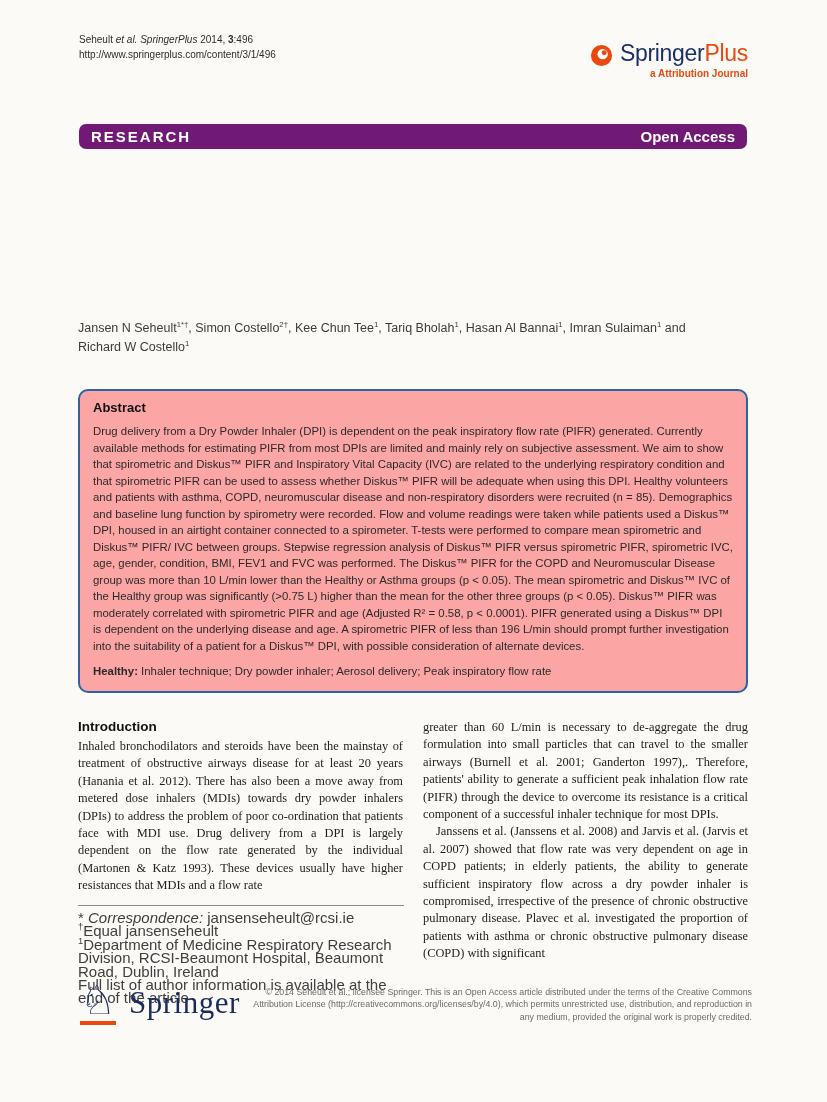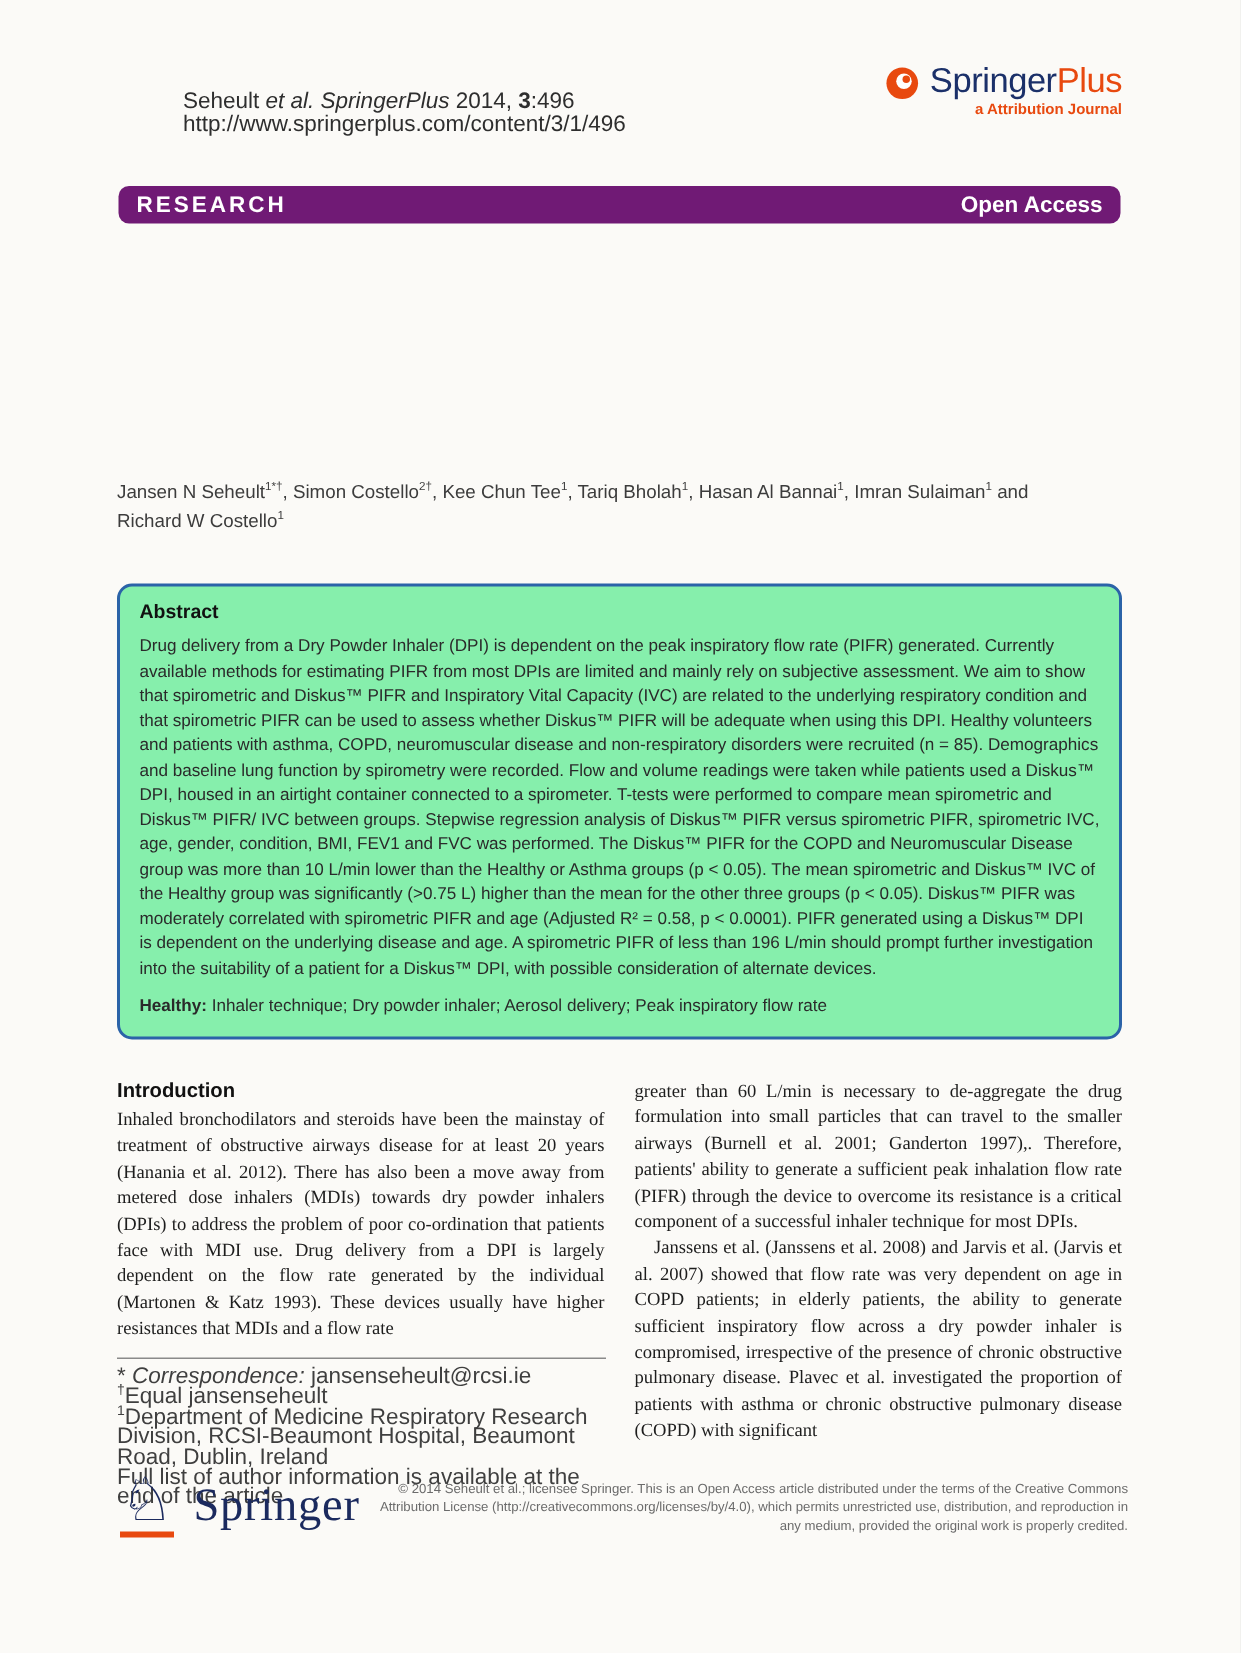--- a/index.html
+++ b/index.html
@@ -3,21 +3,21 @@
 <meta charset="utf-8">
 <style>
   * { margin:0; padding:0; box-sizing:border-box; }
   html,body { background:#e9e9e7; }
   body { font-family:"Liberation Sans", sans-serif; }
   .page {
     position:relative; width:827px; height:1102px; margin:0 auto;
     background:#fbfaf7; overflow:hidden;
   }
   
-  .citation { position:absolute; left:79px; top:60px; font-size:15px; line-height:15px; color:#2e2e2e;margin-left:43px; }
+  .citation { position:absolute; left:79px; top:32px; font-size:10px; line-height:15px; color:#2e2e2e; }
   .citation .it { font-style:italic; }
   .citation .bold { font-weight:bold; }
   .citation a, .url-line { color:#2e2e2e; text-decoration:none; }
   .header-logo { position:absolute; right:79px; top:40px; display:flex; flex-direction:column; align-items:center; }
   .logo-row { display:flex; align-items:flex-end; gap:7px; }
   .logo-row svg { display:block; }
   .logo-word { font-size:23px; font-weight:500; letter-spacing:-0.3px; }
   .logo-word .w1 { color:#1b3069; }
   .logo-word .w2 { color:#e8490f; }
   .logo-tagline { font-size:10px; font-weight:bold; color:#e8490f; margin-top:1px; align-self:flex-end; }
@@ -35,21 +35,21 @@
     font-size:28.5px; line-height:37px; color:#191919; letter-spacing:-0.4px; font-weight:400;
   }
   .authors {
     position:absolute; left:78px; top:319px; width:640px;
     font-size:12.5px; line-height:19px; color:#3c3c3c;
   }
   .sup { vertical-align:super; font-size:0.62em; line-height:0; }
   
   .abstract-box {
     position:absolute; left:78px; top:389px; width:670px;
-    border:2px solid #2b63a8; border-radius:10px; background:#86efac;
+    border:2px solid #2b63a8; border-radius:10px; background:#fca5a5;
     padding:9px 13px 11px 13px;
   }
   .abstract-box h2 { font-size:13px; color:#111; margin-bottom:8px; }
   .abstract-box p { font-size:11.4px; line-height:16.5px; color:#2a2a2a; }
   .abstract-keywords { margin-top:9px; }
   .kw-label { font-weight:bold; }
   
   .col { position:absolute; width:325px; }
   .col-left { left:78px; top:719px; }
   .col-right { left:423px; top:719px; }

